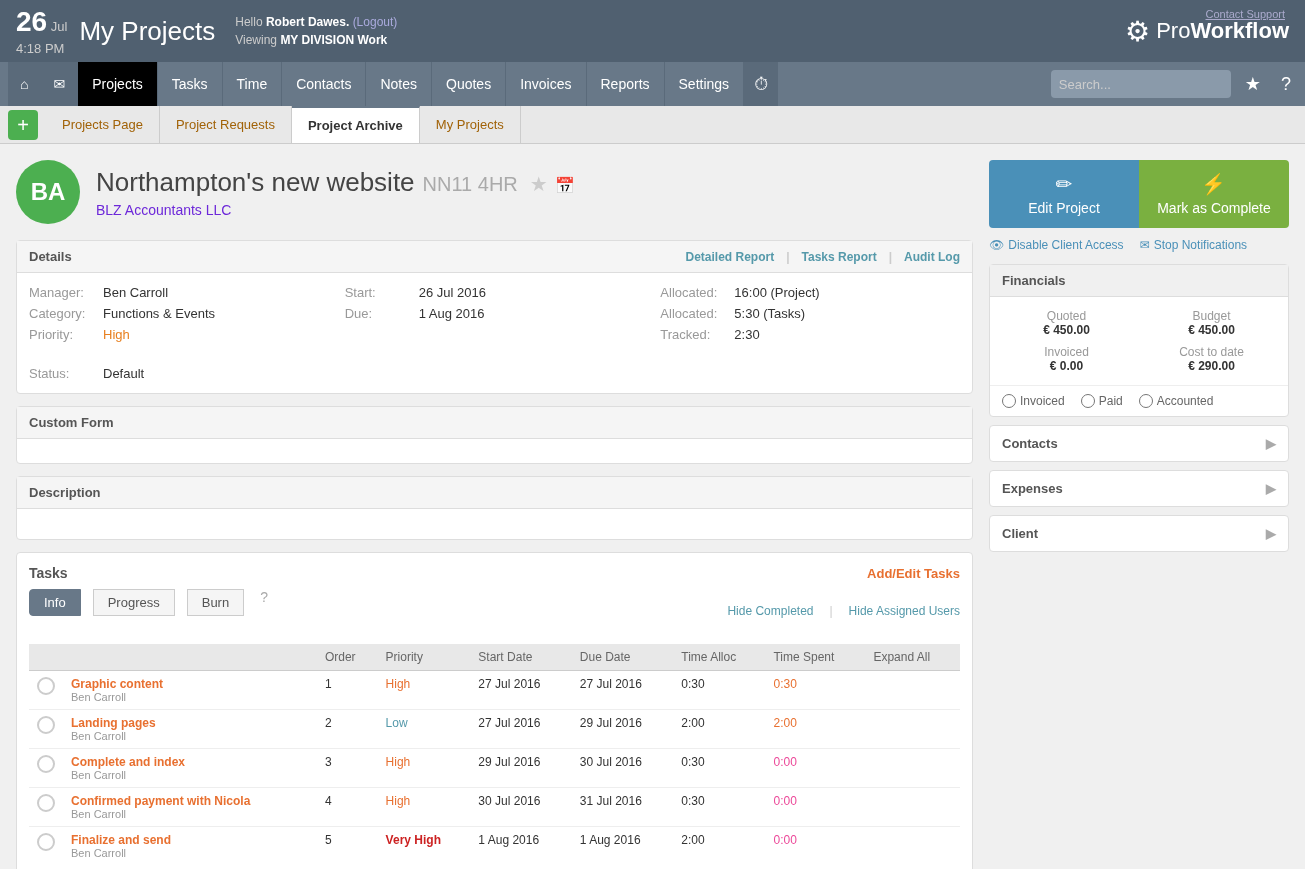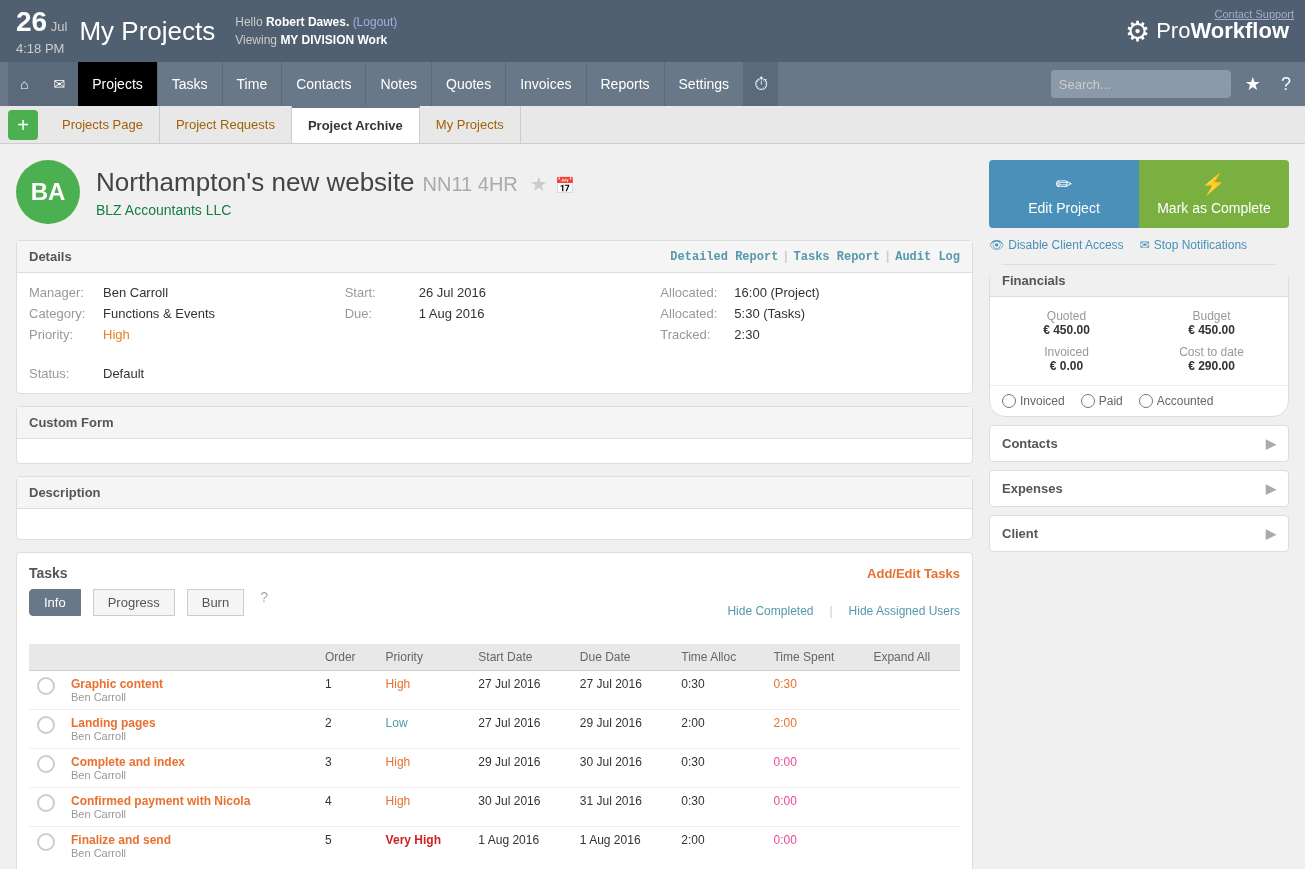--- a/index.html
+++ b/index.html
@@ -9,21 +9,21 @@
     .top-bar { background: #506070; color: #fff; display: flex; align-items: center; padding: 0 16px; height: 62px; }
     .top-bar-time { font-size: 13px; color: #ccc; margin-right: 12px; line-height: 1.3; }
     .top-bar-time .day { font-size: 28px; color: #fff; font-weight: bold; }
     .top-bar-user { font-size: 12px; color: #ccc; line-height: 1.5; }
     .top-bar-user b { color: #fff; }
     .top-bar-user a { color: #aad; text-decoration: none; }
     .top-bar-logo { margin-left: auto; display: flex; align-items: center; font-size: 22px; color: #fff; }
     .top-bar-logo .pro { font-weight: 300; }
     .top-bar-logo .workflow { font-weight: bold; }
     .top-bar-logo .gear { font-size: 28px; margin-right: 6px; }
-    .contact-support { position: absolute; top: 8px; right: 11px; font-size: 11px; color: #aac; text-decoration: underline; cursor: pointer; }
+    .contact-support { position: absolute; top: 8px; right: 20px; font-size: 11px; color: #aac; text-decoration: underline; cursor: pointer; }
 
     
     .nav-bar { background: #687888; display: flex; align-items: stretch; height: 44px; padding: 0 8px; position: relative; }
     .nav-bar-item { display: flex; align-items: center; padding: 0 14px; color: #fff; font-size: 14px; cursor: pointer; text-decoration: none; border-right: 1px solid #5a6a7a; }
     .nav-bar-item.active { background: #000000; }
     .nav-bar-home { background: #5a6a7a; padding: 0 12px; display: flex; align-items: center; }
     .nav-bar-mail { background: #5a6a7a; padding: 0 12px; display: flex; align-items: center; }
     .nav-search { margin-left: auto; display: flex; align-items: center; gap: 8px; }
     .nav-search input { height: 28px; padding: 0 8px; border-radius: 4px; border: none; font-size: 13px; width: 180px; background: #8a9aaa; color: #fff; }
     .nav-search input::placeholder { color: #ccc; }
@@ -42,21 +42,21 @@
     .right-panel { width: 300px; margin-left: 16px; display: flex; flex-direction: column; gap: 0; }
 
     
     .project-header { display: flex; align-items: center; margin-bottom: 16px; }
     .avatar { width: 64px; height: 64px; border-radius: 50%; background: #4caf50; color: #fff; font-size: 24px; font-weight: bold; display: flex; align-items: center; justify-content: center; margin-right: 16px; flex-shrink: 0; }
 
     
     .card { background: #fff; border: 1px solid #ddd; border-radius: 4px; margin-bottom: 12px; }
     .card-header { background: #f5f5f5; padding: 8px 12px; font-weight: bold; font-size: 13px; color: #555; border-bottom: 1px solid #ddd; display: flex; justify-content: space-between; align-items: center; }
     .card-body { padding: 12px; }
-    .card-links { display: flex; gap: 4px; font-size: 12px; color: #688; font-family: Liberation Mono, monospace; }
+    .card-links { display: flex; gap: 12px; font-size: 12px; color: #688; }
     .card-links a { color: #5599aa; text-decoration: none; cursor: pointer; }
     .card-links .sep { color: #ccc; }
 
     
     .details-grid { display: grid; grid-template-columns: 1fr 1fr 1fr; gap: 8px 16px; font-size: 13px; }
     .detail-row { display: flex; gap: 6px; }
     .detail-label { color: #999; min-width: 68px; }
     .detail-value { color: #333; }
     .detail-value.high { color: #e88020; }
 
@@ -87,21 +87,21 @@
     .expand-all { text-align: right; color: #5599aa; cursor: pointer; }
 
     
     .edit-project-btn { background: #4a90b8; color: #fff; border: none; padding: 12px 16px; font-size: 14px; cursor: pointer; flex: 1; border-radius: 4px 0 0 4px; display: flex; flex-direction: column; align-items: center; gap: 4px; }
     .mark-complete-btn { background: #7ab040; color: #fff; border: none; padding: 12px 16px; font-size: 14px; cursor: pointer; flex: 1; border-radius: 0 4px 4px 0; display: flex; flex-direction: column; align-items: center; gap: 4px; text-align: center; }
     .top-btns { display: flex; margin-bottom: 10px; }
     .action-links { display: flex; gap: 16px; margin-bottom: 12px; font-size: 12px; }
     .action-link { display: flex; align-items: center; gap: 4px; color: #5599aa; cursor: pointer; }
 
     
-    .financials-card { background: #fff; border: 1px solid #ddd; border-radius: 16px; margin-bottom: 8px; }
+    .financials-card { background: #fff; border: 1px solid #ddd; border-radius: 4px; margin-bottom: 8px; }
     .financials-header { background: #f0f0f0; padding: 8px 12px; font-weight: bold; font-size: 13px; color: #555; border-bottom: 1px solid #ddd; }
     .financials-body { padding: 12px; }
     .financials-grid { display: grid; grid-template-columns: 1fr 1fr; gap: 8px 16px; font-size: 12px; text-align: center; }
     .fin-label { color: #999; }
     .fin-value { color: #333; font-weight: bold; }
     .fin-checkboxes { display: flex; gap: 16px; padding: 8px 12px; border-top: 1px solid #eee; }
     .fin-check { display: flex; align-items: center; gap: 4px; font-size: 12px; color: #666; }
     .fin-check input { width: 14px; height: 14px; border-radius: 50%; }
 
     
@@ -180,21 +180,21 @@
 
     <div class="project-header">
       <div class="avatar">BA</div>
       <div>
         <div class="title-row">
           <span style="font-size:26px;font-weight:300;color:#444;">Northampton's new website</span>
           <span style="font-size:20px;font-weight:300;color:#aaa;margin-left:8px;">NN11 4HR</span>
           <span style="color:#ccc;font-size:20px;cursor:pointer;margin-left:12px;">★</span>
           <span style="color:#bbb;font-size:16px;cursor:pointer;margin-left:8px;">📅</span>
         </div>
-        <div style="color:#15803d;font-size:14px;margin-top:4px;">BLZ Accountants LLC</div>
+        <div style="color:#6d28d9;font-size:14px;margin-top:4px;">BLZ Accountants LLC</div>
       </div>
     </div>
 
     <div class="card">
       <div class="card-header">
         <span>Details</span>
         <div class="card-links">
           <a>Detailed Report</a>
           <span class="sep">|</span>
           <a>Tasks Report</a>

